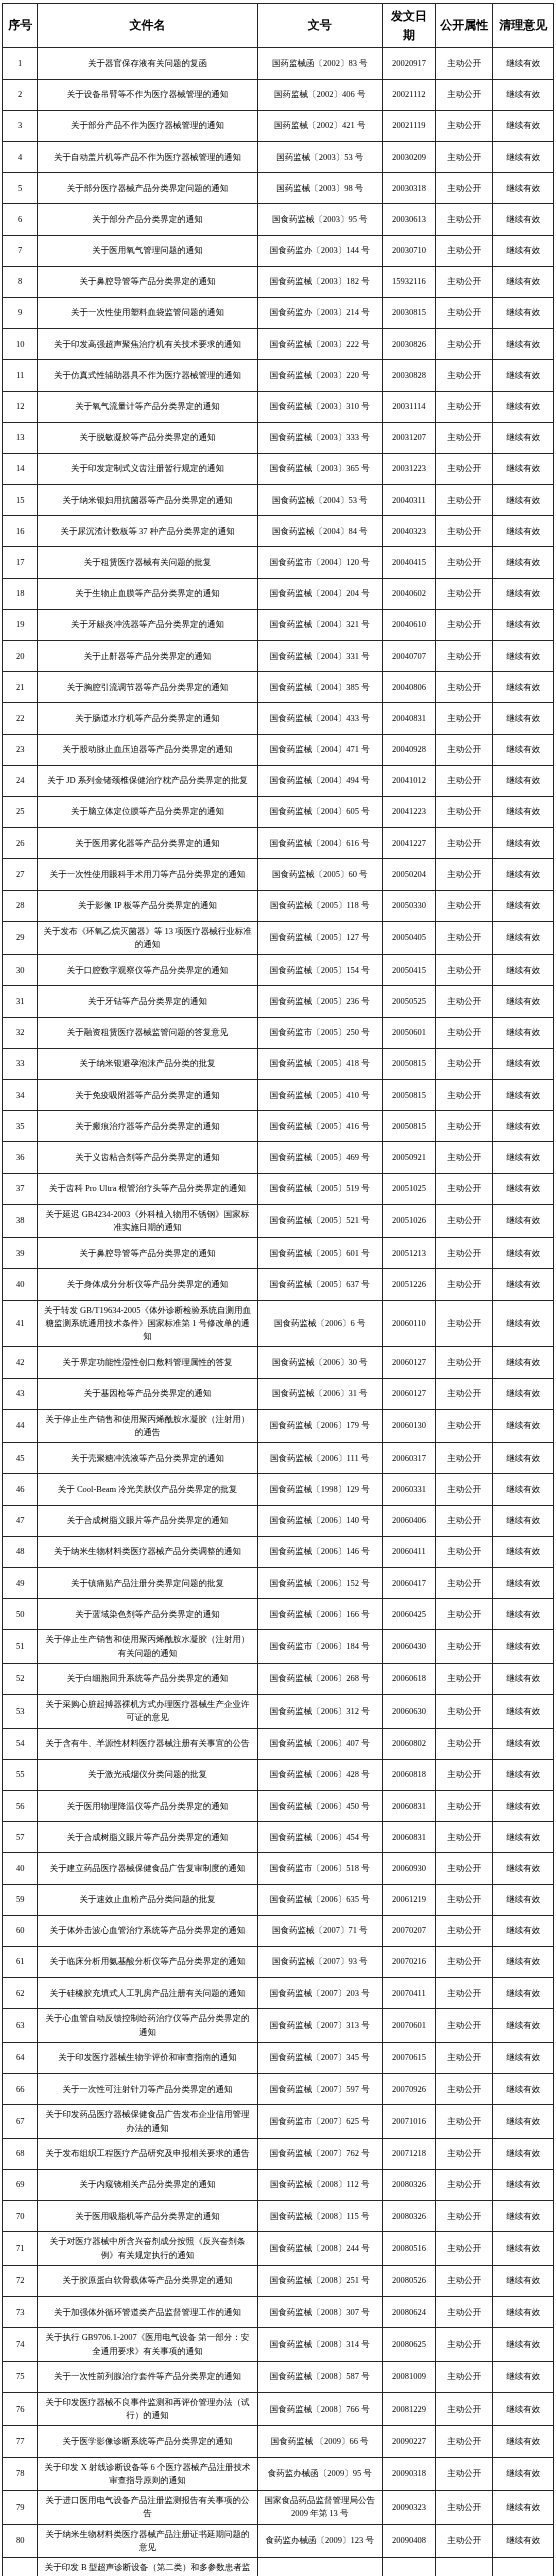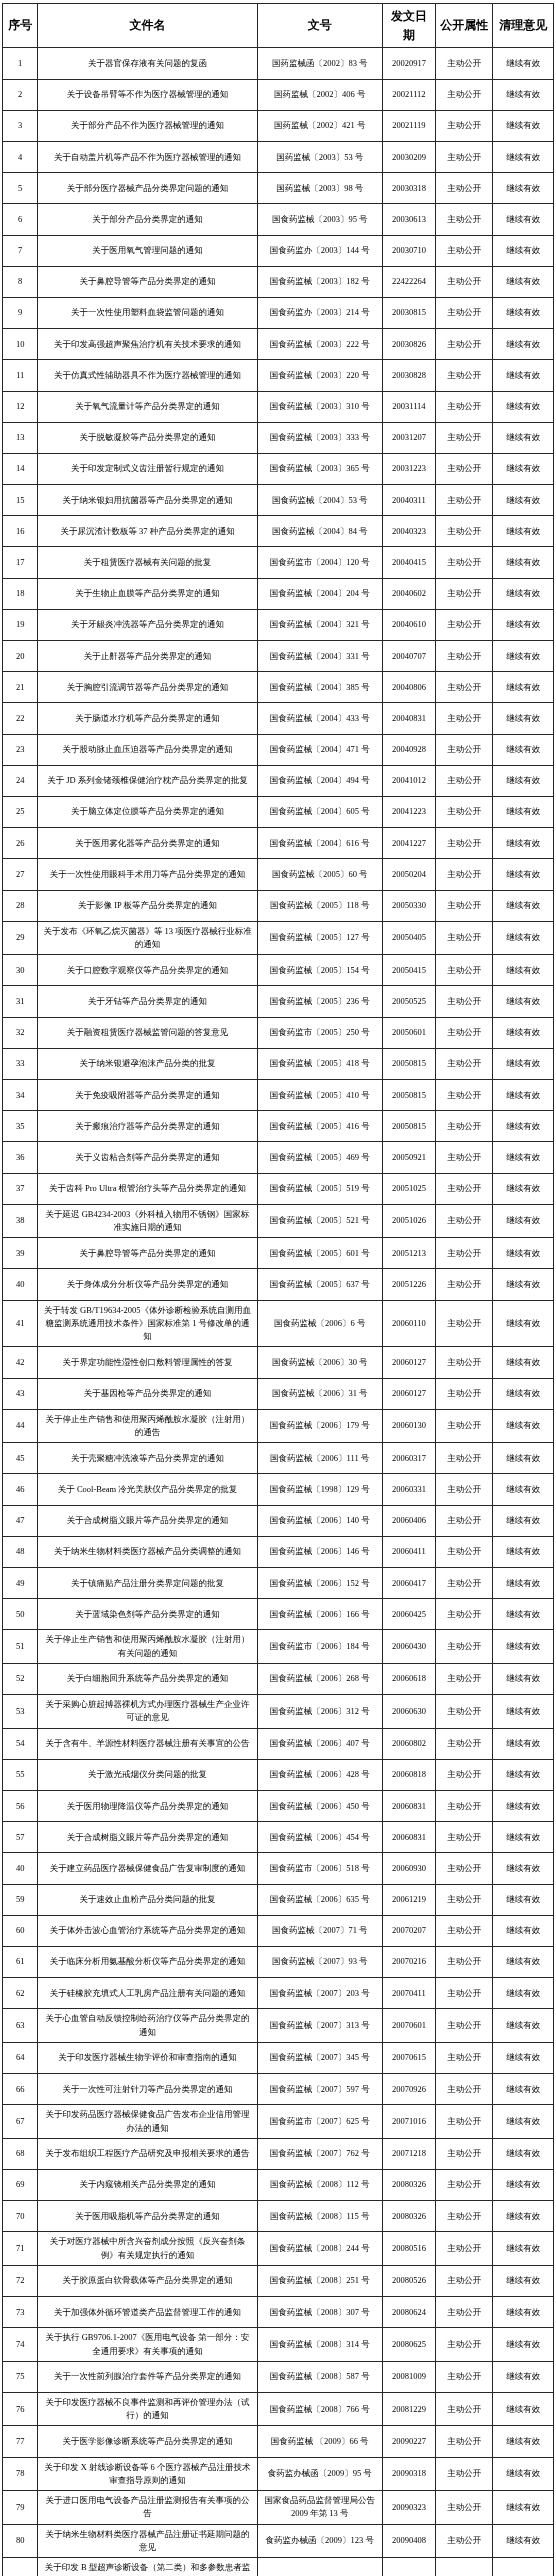--- a/index.html
+++ b/index.html
@@ -115,21 +115,21 @@
     <td>关于医用氧气管理问题的通知</td>
     <td>国食药监办〔2003〕144 号</td>
     <td>20030710</td>
     <td>主动公开</td>
     <td>继续有效</td>
   </tr>
       <tr>
     <td>8</td>
     <td>关于鼻腔导管等产品分类界定的通知</td>
     <td>国食药监械〔2003〕182 号</td>
-    <td>22422264</td>
+    <td>15932116</td>
     <td>主动公开</td>
     <td>继续有效</td>
   </tr>
       <tr>
     <td>9</td>
     <td>关于一次性使用塑料血袋监管问题的通知</td>
     <td>国食药监办〔2003〕214 号</td>
     <td>20030815</td>
     <td>主动公开</td>
     <td>继续有效</td>

